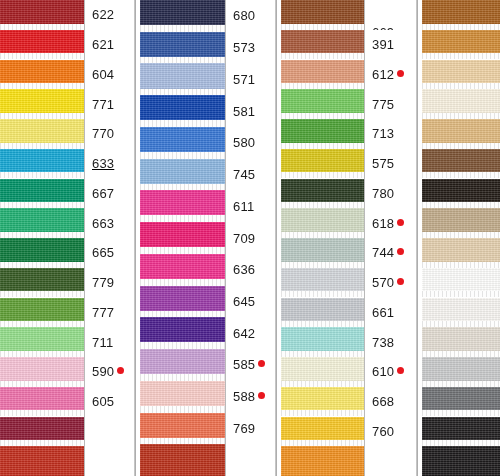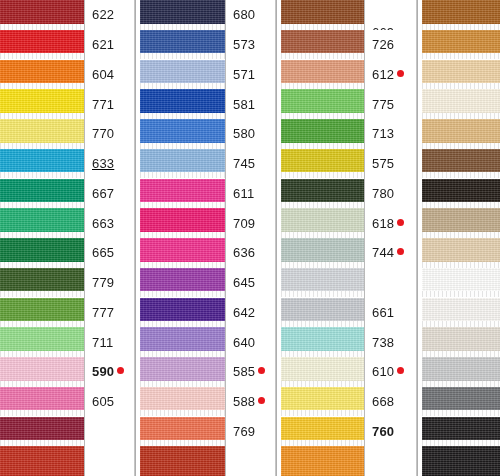--- a/index.html
+++ b/index.html
@@ -226,21 +226,21 @@
         </div>
         <div class="label-cell" style="width: 42px;">
           <span class="code">711</span>
         </div>
       </div>
       <div class="row">
         <div class="swatch-wrap" style="width: 85px;">
           <div class="swatch" title="590" style="background: rgb(247, 195, 214);"></div>
           <div class="swatch-gap"></div>
         </div>
-        <div class="label-cell" style="width: 42px; font-weight: bold;">
+        <div class="label-cell" style="width: 42px;">
           <span class="code">590</span>
           <span class="dot" style="background: rgb(232, 23, 31);"></span>
         </div>
       </div>
       <div class="row">
         <div class="swatch-wrap" style="width: 85px;">
           <div class="swatch" title="605" style="background: rgb(239, 113, 171);"></div>
           <div class="swatch-gap"></div>
         </div>
         <div class="label-cell" style="width: 42px;">
@@ -359,29 +359,20 @@
         <div class="swatch-wrap" style="width: 86px;">
           <div class="swatch" title="642" style="background: rgb(75, 30, 142);"></div>
           <div class="swatch-gap"></div>
         </div>
         <div class="label-cell" style="width: 42px;">
           <span class="code">642</span>
         </div>
       </div>
       <div class="row">
         <div class="swatch-wrap" style="width: 86px;">
-          <div class="swatch" title="640" style="background: rgb(154, 124, 205);"></div>
-          <div class="swatch-gap"></div>
-        </div>
-        <div class="label-cell" style="width: 42px;">
-          <span class="code">640</span>
-        </div>
-      </div>
-      <div class="row">
-        <div class="swatch-wrap" style="width: 86px;">
           <div class="swatch" title="585" style="background: rgb(200, 160, 212);"></div>
           <div class="swatch-gap"></div>
         </div>
         <div class="label-cell" style="width: 42px;">
           <span class="code">585</span>
           <span class="dot" style="background: rgb(232, 23, 31);"></span>
         </div>
       </div>
       <div class="row">
         <div class="swatch-wrap" style="width: 86px;">
@@ -422,21 +413,21 @@
         <div class="label-cell" style="width: 44px; margin-top: 32px;">
           <span class="code">669</span>
         </div>
       </div>
       <div class="row">
         <div class="swatch-wrap" style="width: 84px;">
           <div class="swatch" title="614" style="background: rgb(168, 88, 58);"></div>
           <div class="swatch-gap"></div>
         </div>
         <div class="label-cell" style="width: 44px;">
-          <span class="code">726</span>
+          <span class="code">391</span>
         </div>
       </div>
       <div class="row">
         <div class="swatch-wrap" style="width: 84px;">
           <div class="swatch" title="612" style="background: rgb(225, 154, 120);"></div>
           <div class="swatch-gap"></div>
         </div>
         <div class="label-cell" style="width: 44px;">
           <span class="code">612</span>
           <span class="dot" style="background: rgb(232, 23, 31);"></span>
@@ -496,20 +487,24 @@
         <div class="label-cell" style="width: 44px;">
           <span class="code">744</span>
           <span class="dot" style="background: rgb(232, 23, 31);"></span>
         </div>
       </div>
       <div class="row">
         <div class="swatch-wrap" style="width: 84px;">
           <div class="swatch" title="570" style="background: rgb(210, 214, 218);"></div>
           <div class="swatch-gap"></div>
         </div>
+        <div class="label-cell" style="width: 44px;">
+          <span class="code">570</span>
+          <span class="dot" style="background: rgb(232, 23, 31);"></span>
+        </div>
       </div>
       <div class="row">
         <div class="swatch-wrap" style="width: 84px;">
           <div class="swatch" title="661" style="background: rgb(198, 201, 206);"></div>
           <div class="swatch-gap"></div>
         </div>
         <div class="label-cell" style="width: 44px;">
           <span class="code">661</span>
         </div>
       </div>
@@ -539,21 +534,21 @@
         </div>
         <div class="label-cell" style="width: 44px;">
           <span class="code">668</span>
         </div>
       </div>
       <div class="row">
         <div class="swatch-wrap" style="width: 84px;">
           <div class="swatch" title="760" style="background: rgb(248, 200, 39);"></div>
           <div class="swatch-gap"></div>
         </div>
-        <div class="label-cell" style="width: 44px; font-weight: bold;">
+        <div class="label-cell" style="width: 44px;">
           <span class="code">760</span>
         </div>
       </div>
       <div class="row">
         <div class="swatch-wrap" style="width: 84px;">
           <div class="swatch" title="760b" style="background: rgb(240, 144, 32); height: 100%;"></div>
         </div>
         <div class="label-cell" style="width: 44px;">
           <span class="code"></span>
         </div>

